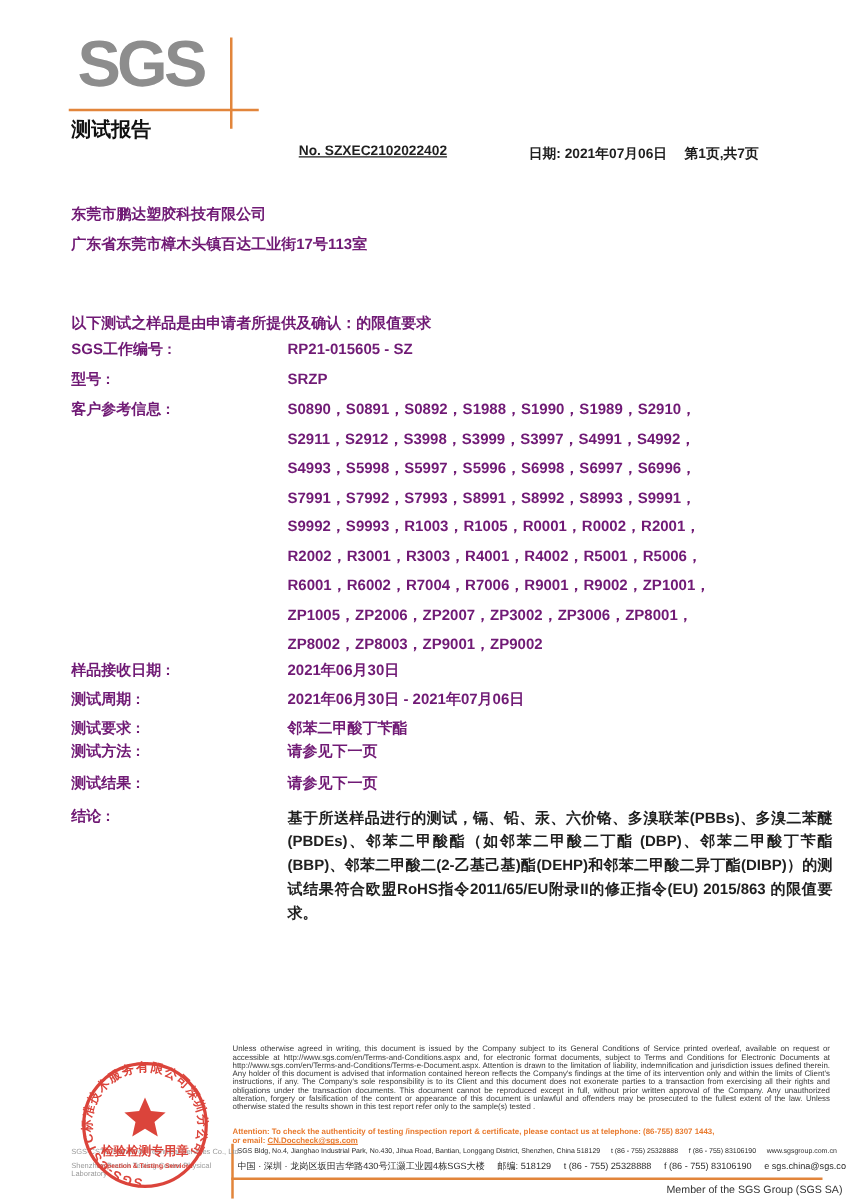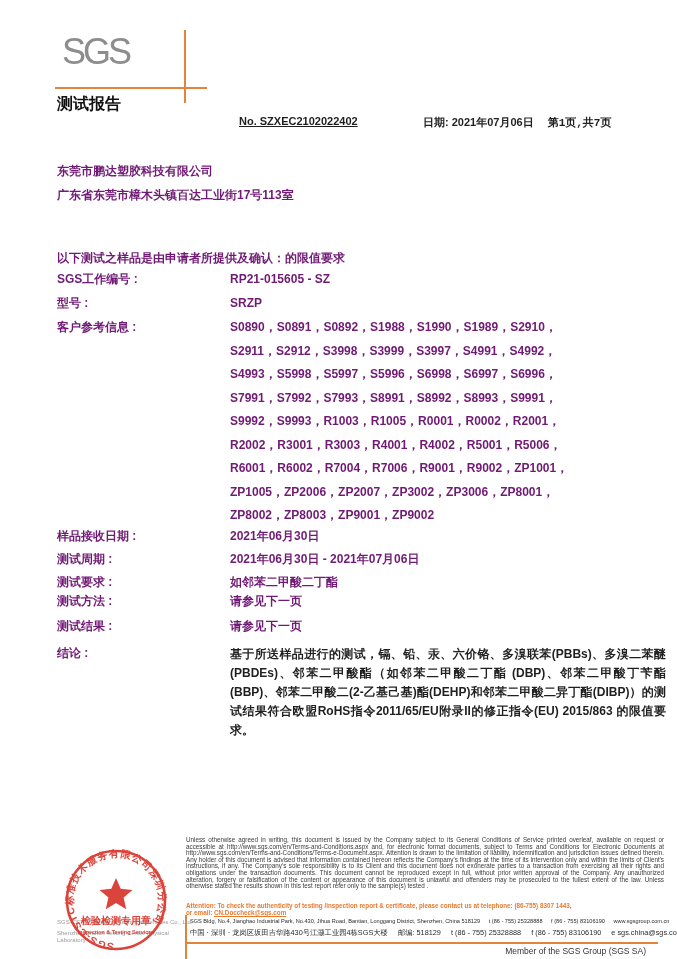--- a/index.html
+++ b/index.html
@@ -4,30 +4,30 @@
 <style>
   html,body{margin:0;padding:0;}
   body{
     width:677px;height:959px;background:#ffffff;position:relative;overflow:hidden;
     font-family:"Liberation Sans","DejaVu Sans",sans-serif;color:#1f1f1f;
     -webkit-font-smoothing:antialiased;
   }
   .abs{position:absolute;}
   
   .logo-text{
-    left:62px;top:22px;font-size:36px;font-weight:normal;color:#8d8d8d;
+    left:62px;top:22px;font-size:52px;font-weight:bold;color:#8d8d8d;
     letter-spacing:-3px;line-height:60px;text-align:center;
   }
   .logo-vline{left:184px;top:30px;width:2px;height:73px;background:#e2853b;}
   .logo-hline{left:55px;top:87px;width:152px;height:2px;background:#e2853b;}
   
   .report-title{left:57px;top:94px;font-size:16px;font-weight:bold;color:#111;}
   .report-no{left:239px;top:115px;font-size:11px;font-weight:bold;text-decoration:underline;}
   .report-date{left:423px;top:115px;font-size:11px;font-weight:bold;}
-  .report-date .page{margin-left:14px;font-family:Liberation Mono, monospace;}
+  .report-date .page{margin-left:14px;}
   
   .b12{font-size:12px;font-weight:bold;color:#701a75;}
   .company{left:57px;top:163px;}
   .address{left:57px;top:187px;}
   .statement{left:57px;top:250px;}
   .row{left:57px;white-space:nowrap;}
   .lbl{display:inline-block;width:173px;}
   .refline{left:230px;}
   .conclusion-val{left:230px;top:645px;width:436px;font-size:12px;font-weight:bold;
     line-height:19px;white-space:normal;text-align:justify;}
@@ -40,21 +40,21 @@
     left:186px;top:902px;width:478px;font-size:6.3px;line-height:7px;
     color:#e87a2e;font-weight:bold;
   }
   .attention .email{text-decoration:underline;}
   .addr-en{left:190px;top:918px;width:474px;font-size:5.6px;color:#2b2b2b;white-space:nowrap;}
   .addr-en span{margin-right:7px;}
   .addr-cn{left:190px;top:928px;width:474px;font-size:7.3px;color:#2b2b2b;white-space:nowrap;}
   .addr-cn span{margin-right:8px;}
   .foot-vline{left:185px;top:915px;width:2px;height:44px;background:#e2853b;}
   .foot-hline{left:185px;top:942px;width:473px;height:2px;background:#e2853b;}
-  .member{left:186px;top:946px;width:460px;text-align:right;font-size:8.5px;color:#333;}
+  .member{left:186px;top:946px;width:460px;text-align:right;font-size:8.5px;color:#333;padding-left:28px;}
   .lab-name{left:57px;width:140px;font-size:6px;line-height:7px;color:#9a9a9a;}
   .lab-name.l1{top:919px;}
   .lab-name.l2{top:930px;}
   .stamp{left:64px;top:846px;width:104px;height:108px;opacity:.92;}
 </style>
 </head>
 <body>
 
 <div class="abs logo-text">SGS</div>
 <div class="abs logo-vline"></div>
@@ -90,21 +90,21 @@
 <div class="abs b12 refline" style="top:484px">ZP1005，ZP2006，ZP2007，ZP3002，ZP3006，ZP8001，</div>
 <div class="abs b12 refline" style="top:507px">ZP8002，ZP8003，ZP9001，ZP9002</div>
 
 <div class="abs b12 row" style="top:528px">
   <span class="lbl">样品接收日期 :</span><span>2021年06月30日</span>
 </div>
 <div class="abs b12 row" style="top:551px">
   <span class="lbl">测试周期 :</span><span>2021年06月30日 - 2021年07月06日</span>
 </div>
 <div class="abs b12 row" style="top:574px">
-  <span class="lbl">测试要求 :</span><span>如邻苯二甲酸二丁酯</span>
+  <span class="lbl">测试要求 :</span><span>邻苯二甲酸丁苄酯</span>
 </div>
 <div class="abs b12 row" style="top:593px">
   <span class="lbl">测试方法 :</span><span>请参见下一页</span>
 </div>
 <div class="abs b12 row" style="top:618px">
   <span class="lbl">测试结果 :</span><span>请参见下一页</span>
 </div>
 <div class="abs b12 row" style="top:645px">
   <span class="lbl">结论 :</span>
 </div>

